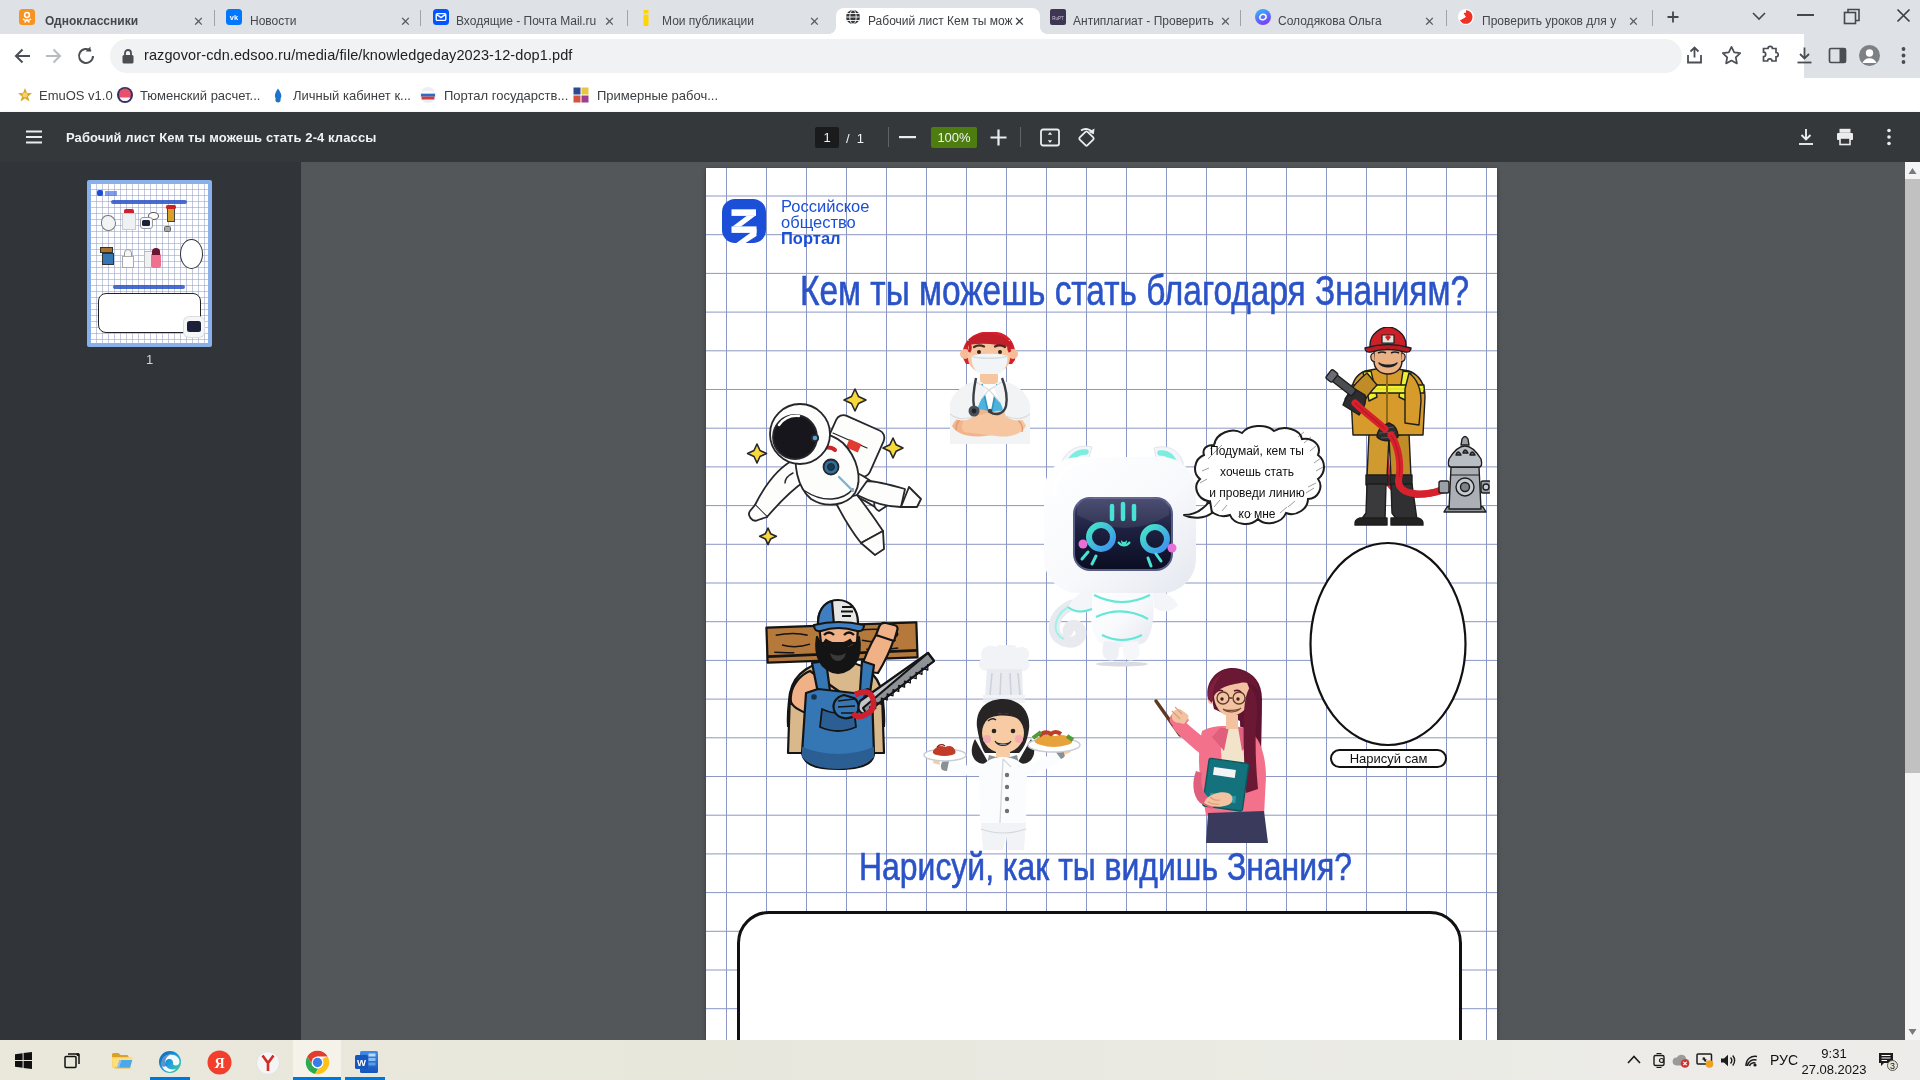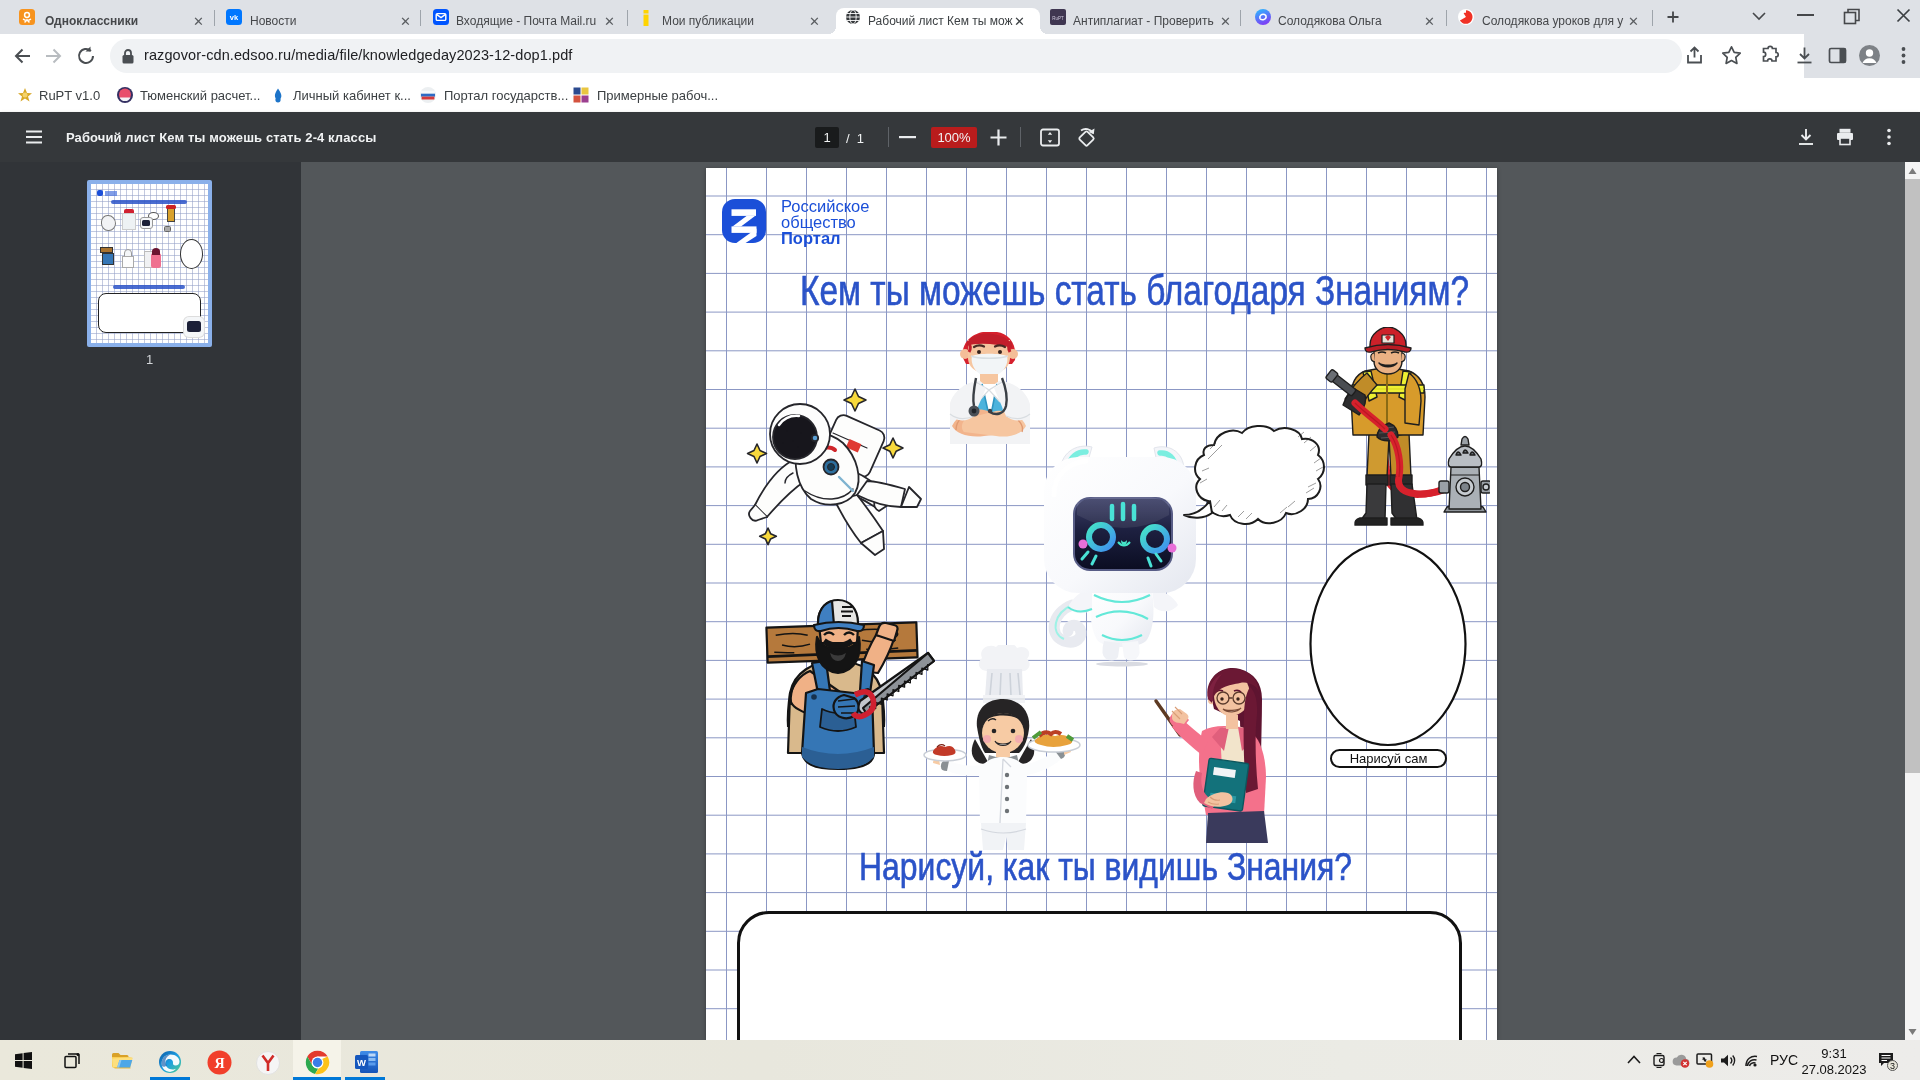--- a/index.html
+++ b/index.html
@@ -78,21 +78,21 @@
       <path d="M5 9.5 C4 6.5 7 4.5 9.5 5.5 C12 6.5 11.5 10 9 10.5 C7 11 5.5 10.5 5 9.5 Z" fill="none" stroke="#fff" stroke-width="1.6"></path>
     </svg>
   <div class="abs" style="left:1278px;top:14px;">Солодякова Ольга</div>
   <div class="abs" style="left:1424px;top:14px;color:#5a5d61;font-size:13px;">✕</div>
 
   <svg class="abs" style="left:1458px;top:9px" width="16" height="16" viewBox="0 0 16 16">
       <circle cx="8" cy="8" r="8" fill="#fff"></circle>
       <path d="M8 1.2 A6.8 6.8 0 1 1 1.9 11.5 L8 8 Z" fill="#f03226"></path>
       <path d="M5.6 4.2 C8.8 3 12 5.2 11.7 8.4 C11.4 11.2 8.6 12.6 6.2 11.8 L8 8 Z" fill="#f03226"></path>
     </svg>
-  <div class="abs" style="left:1482px;top:14px;">Солодякова уроков для у</div>
+  <div class="abs" style="left:1482px;top:14px;">Проверить уроков для у</div>
   <div class="abs" style="left:1628px;top:14px;color:#5a5d61;font-size:13px;">✕</div>
 
   <svg class="abs" style="left:1664px;top:8px" width="18" height="18" viewBox="0 0 18 18">
       <path d="M9 3.5 V14.5 M3.5 9 H14.5" stroke="#45474a" stroke-width="1.8"></path>
     </svg>
 
   <svg class="abs" style="left:1751px;top:10px" width="16" height="12" viewBox="0 0 16 12">
       <path d="M2 3 L8 9 L14 3" stroke="#45474a" stroke-width="1.6" fill="none"></path>
     </svg>
   <div class="abs" style="left:1797px;top:14px;width:17px;height:2px;background:#45474a;"></div>
@@ -155,21 +155,21 @@
       <circle cx="10.5" cy="10.5" r="1.9" fill="#4a4e52"></circle>
       <circle cx="10.5" cy="17" r="1.9" fill="#4a4e52"></circle>
     </svg>
 </div>
 
 <div class="abs" id="bookmarks" style="left:0;top:78px;width:1920px;height:34px;background:#ffffff;font-size:13px;color:#3c4043;">
   <svg class="abs" style="left:17px;top:9px" width="16" height="16" viewBox="0 0 16 16">
       <path d="M8 1 L10 6 L15 6.2 L11 9.5 L12.5 14.5 L8 11.5 L3.5 14.5 L5 9.5 L1 6.2 L6 6 Z" fill="#d8a827"></path>
       <circle cx="8" cy="8" r="2.5" fill="#f5d36a"></circle>
     </svg>
-  <div class="abs" style="left:39px;top:10px;">RuPT v1.0</div>
+  <div class="abs" style="left:39px;top:10px;">EmuOS v1.0</div>
   <svg class="abs" style="left:117px;top:9px" width="16" height="16" viewBox="0 0 16 16">
       <circle cx="8" cy="8" r="8" fill="#343063"></circle>
       <circle cx="8" cy="7.4" r="6" fill="#e84f6b"></circle>
       <path d="M2.5 10.5 a6 6 0 0 0 11 0 Z" fill="#f3f3f5"></path>
     </svg>
   <div class="abs" style="left:140px;top:10px;">Тюменский расчет...</div>
   <svg class="abs" style="left:270px;top:9px" width="16" height="16" viewBox="0 0 16 16">
       <circle cx="8" cy="8" r="8" fill="#fff"></circle>
       <path d="M8 1.5 C5.5 5 4.5 7.5 5 10 a3.2 3.2 0 0 0 6.3 0 C11.7 7.5 10.5 5 8 1.5 Z" fill="#1d74c9"></path>
       <circle cx="8" cy="12.8" r="2.6" fill="#1d74c9"></circle>
@@ -196,21 +196,21 @@
       <path d="M1 3.5 H17 M1 9 H17 M1 14.5 H17" stroke="#eaecee" stroke-width="1.9"></path>
     </svg>
   <div class="abs" style="left:66px;top:18px;font-size:13px;font-weight:bold;letter-spacing:0.1px;">Рабочий лист Кем ты можешь стать 2-4 классы</div>
 
   <div class="abs" style="left:815px;top:15px;width:24px;height:21px;background:#191b1c;border-radius:2px;text-align:center;font-size:13px;line-height:21px;">1</div>
   <div class="abs" style="left:846px;top:19px;font-size:13px;">/&nbsp;&nbsp;1</div>
   <div class="abs" style="left:888px;top:15px;width:1px;height:20px;background:#5f6368;"></div>
   <svg class="abs" style="left:899px;top:24px" width="17" height="3" viewBox="0 0 17 3">
       <rect width="17" height="2.2" fill="#eaecee"></rect>
     </svg>
-  <div class="abs" style="left:931px;top:15px;width:46px;height:21px;background:#b91c1c;border-radius:2px;text-align:center;font-size:13px;line-height:21px;">100%</div>
+  <div class="abs" style="left:931px;top:15px;width:46px;height:21px;background:#4d7c0f;border-radius:2px;text-align:center;font-size:13px;line-height:21px;">100%</div>
   <svg class="abs" style="left:990px;top:17px" width="17" height="17" viewBox="0 0 17 17">
       <path d="M8.5 0.5 V16.5 M0.5 8.5 H16.5" stroke="#eaecee" stroke-width="2.2"></path>
     </svg>
   <div class="abs" style="left:1020px;top:15px;width:1px;height:20px;background:#5f6368;"></div>
   <svg class="abs" style="left:1040px;top:16px" width="20" height="19" viewBox="0 0 20 19">
       <rect x="1" y="1.5" width="18" height="16" rx="2" stroke="#eaecee" stroke-width="1.8" fill="none"></rect>
       <path d="M10 4 L12.2 6.8 H7.8 Z M10 15 L7.8 12.2 H12.2 Z" fill="#eaecee"></path>
     </svg>
   <svg class="abs" style="left:1076px;top:15px" width="21" height="21" viewBox="0 0 21 21">
       <g transform="rotate(45 10.5 11.5)">
@@ -568,20 +568,21 @@
         <path d="M30 26 l6 -6 M34 30 l8 -8 M28 36 l6 -6"></path>
         <path d="M118 14 l6 -5 M124 20 l7 -6 M130 28 l6 -5"></path>
         <path d="M134 40 l7 -5 M136 48 l7 -4"></path>
         <path d="M128 64 l8 -4 M126 70 l8 -5"></path>
         <path d="M108 84 l7 -6 M100 90 l7 -6"></path>
         <path d="M58 94 l6 -6 M66 96 l6 -6"></path>
         <path d="M34 84 l6 -7 M42 88 l5 -6"></path>
         <path d="M20 60 l7 -4 M22 48 l7 -3"></path>
       </g>
     </svg>
+    <div class="abs" style="left:497px;top:273px;width:108px;text-align:center;font-size:12px;line-height:21px;color:#111;">Подумай, кем ты<br>хочешь стать<br>и проведи линию<br>ко мне</div>
 
     <svg class="abs" style="left:602px;top:373px" width="160" height="206" viewBox="0 0 160 206">
         <ellipse cx="80" cy="103" rx="77.5" ry="101" fill="#fff" stroke="#111" stroke-width="2.2"></ellipse>
       </svg>
 
     <div class="abs" style="left:624px;top:581px;width:117px;height:19px;border:2px solid #111;border-radius:10px;background:#fff;text-align:center;font-size:13px;line-height:15px;color:#111;">Нарисуй сам</div>
 
     <svg class="abs" style="left:54px;top:429px" width="185" height="180" viewBox="0 0 185 180" id="carpenter">
       <g stroke="#141414" stroke-width="2.2" stroke-linejoin="round">
 

